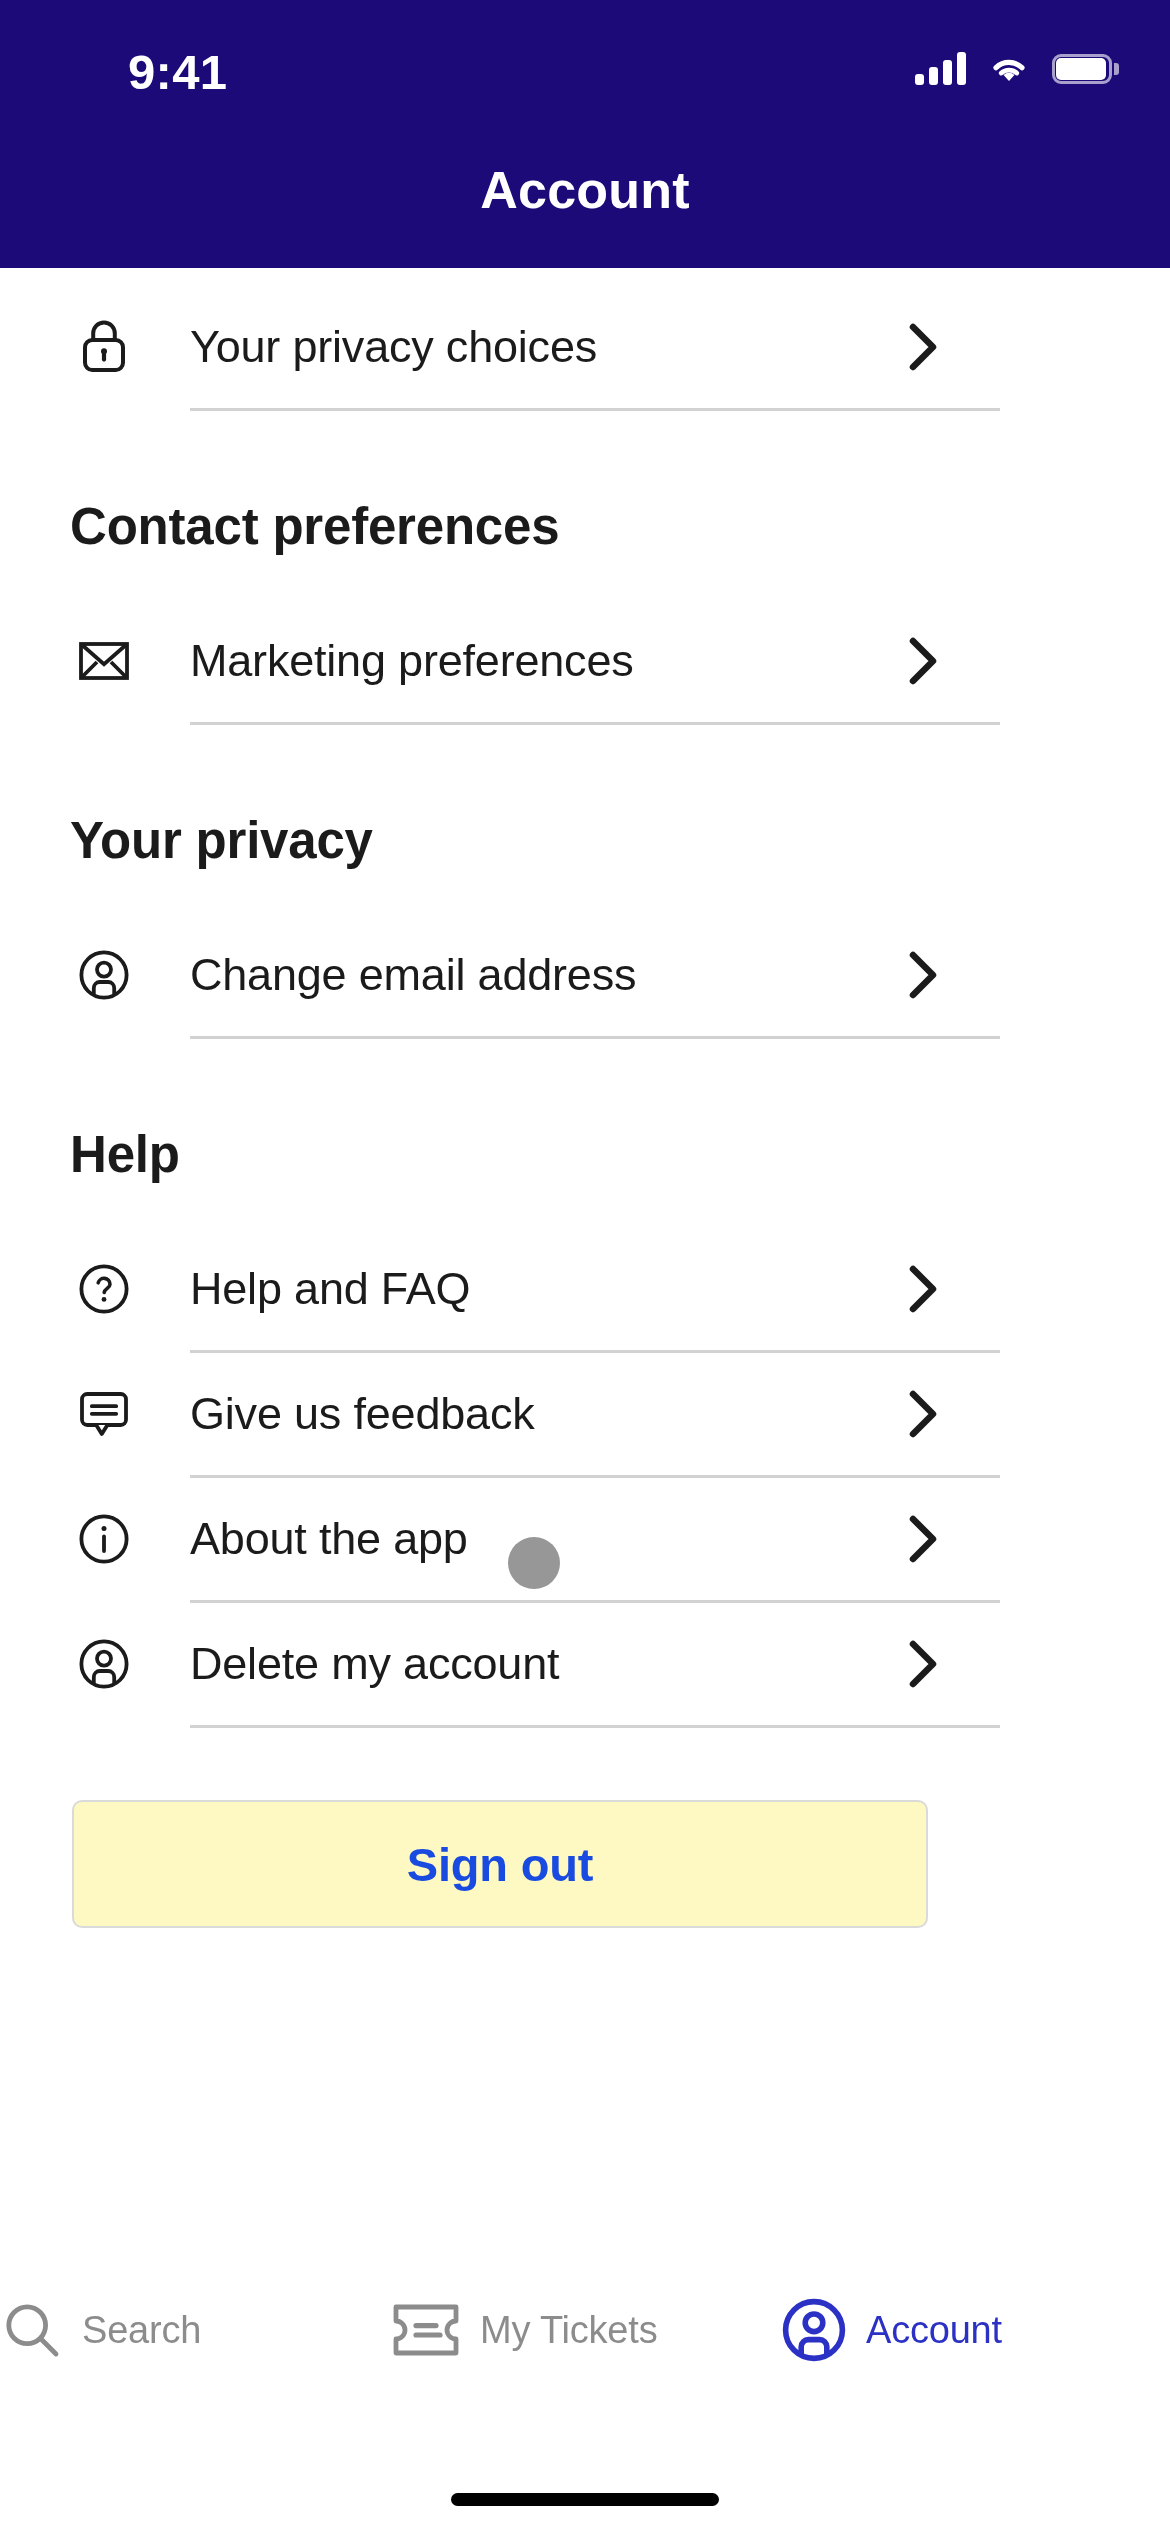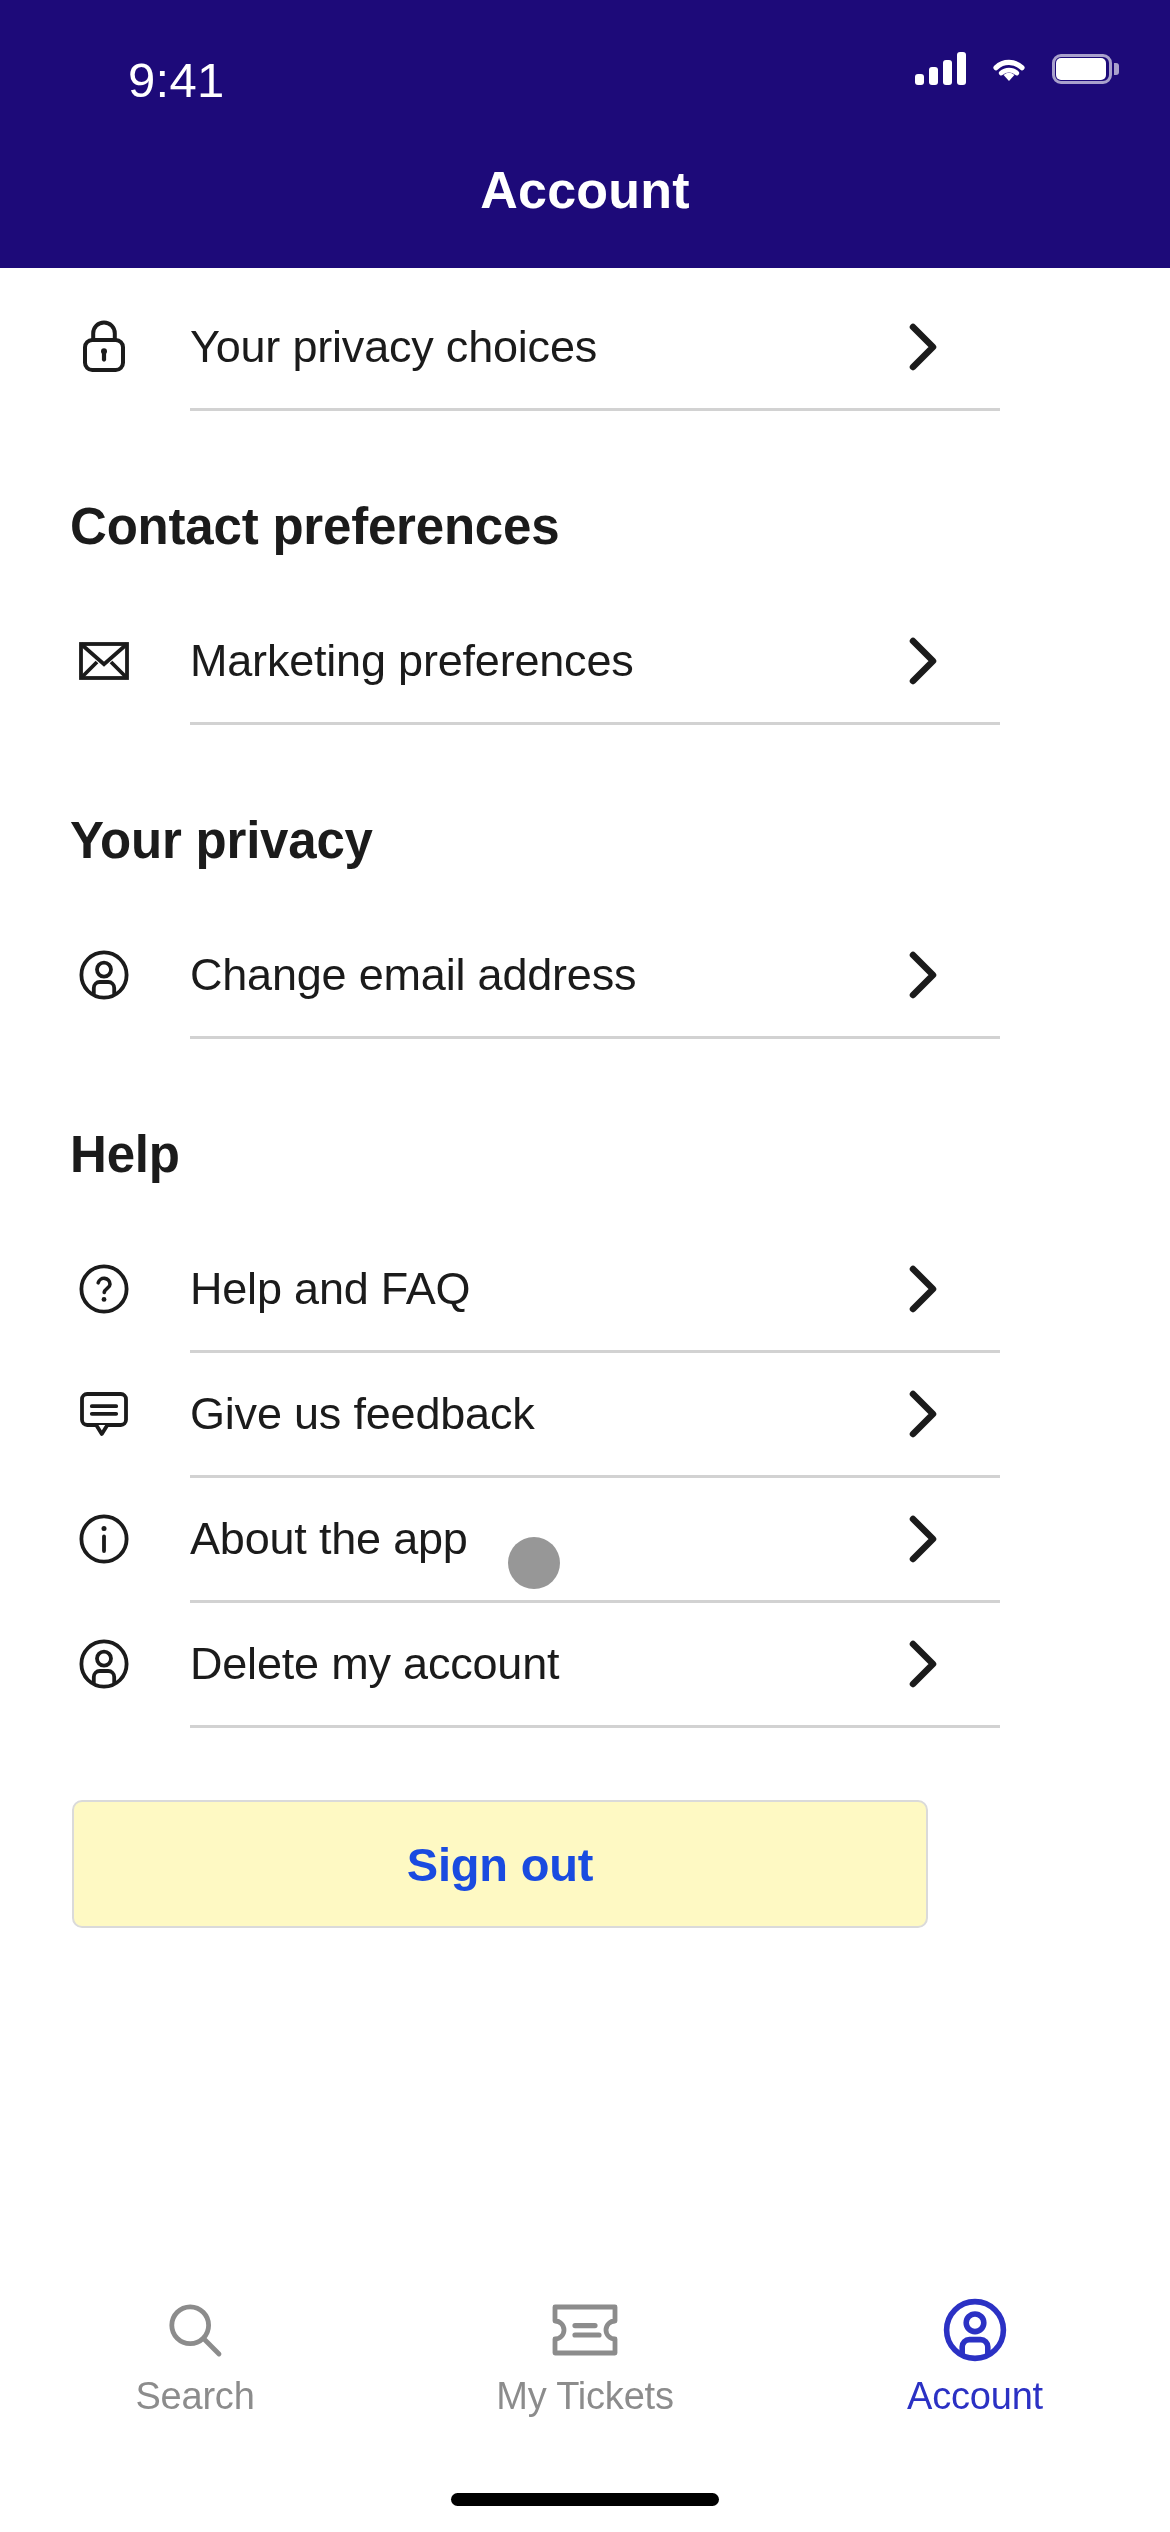--- a/index.html
+++ b/index.html
@@ -16,21 +16,21 @@
     position:absolute; top:0; left:0; width:1170px; height:268px;
     background:#1D0A79;
   }
   .status-bar {
     position:relative; height:132px;
     display:flex; align-items:center; justify-content:space-between;
     padding:0 60px 0 0;
   }
   .status-time {
     position:absolute; left:128px; top:44px;
-    color:#ffffff; font-size:49px; font-weight:400; letter-spacing:0.3px;margin-top:8px;
+    color:#ffffff; font-size:49px; font-weight:700; letter-spacing:0.3px;
   }
   .status-icons {
     position:absolute; right:58px; top:52px;
     display:flex; align-items:center; gap:22px;
   }
   .cellular { display:flex; align-items:flex-end; gap:5px; height:33px; }
   .cellular i { display:block; width:9px; background:#ffffff; border-radius:3px; }
   .cellular i:nth-child(1){ height:11px; }
   .cellular i:nth-child(2){ height:18px; }
   .cellular i:nth-child(3){ height:25px; }
@@ -102,22 +102,22 @@
     z-index:40;
   }
 
   
   .tabbar {
     position:absolute; left:0; bottom:0; width:1170px; height:274px;
     background:#ffffff; display:flex; align-items:flex-start;
     padding-top:34px;
   }
   .tab {
-    flex:1; display:flex; flex-direction:column;
-    align-items:center; gap:7px;
+    flex:1; display:flex; flex-direction:row;
+    align-items:center; gap:18px;
   }
   .tab-icon { height:76px; display:flex; align-items:center; justify-content:center; }
   .tab-label { font-size:38px; color:#8C8C8C; letter-spacing:-0.2px; }
   .tab.active .tab-label { color:#2B31C4; }
   .home-indicator {
     position:absolute; left:50%; transform:translateX(-50%);
     bottom:26px; width:268px; height:13px;
     background:#000000; border-radius:8px;
   }
 </style>

